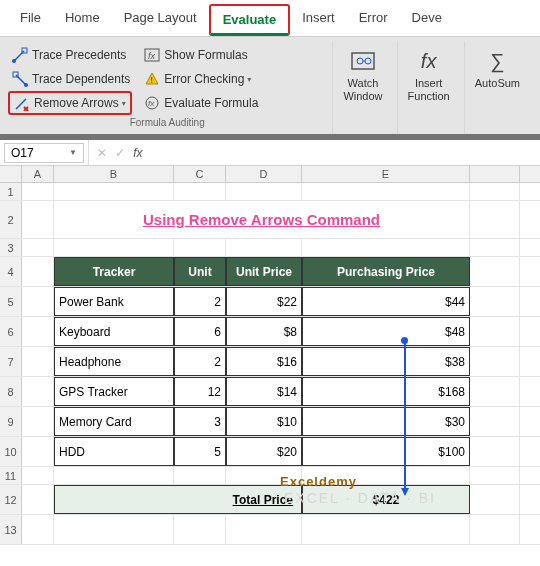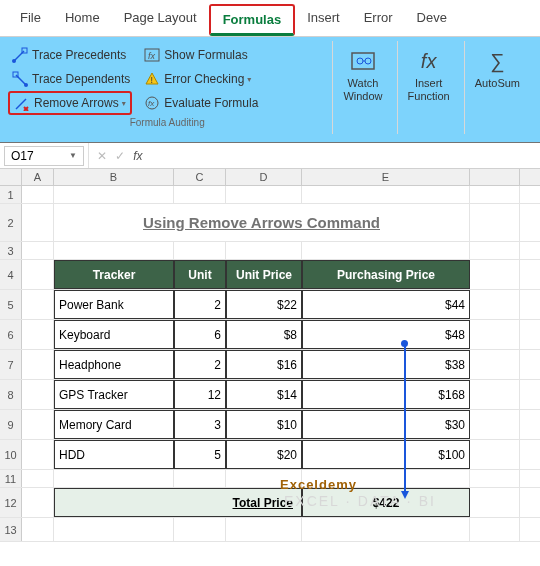--- a/index.html
+++ b/index.html
@@ -5,21 +5,21 @@
 * { box-sizing: border-box; margin: 0; padding: 0; }
 body { font-family: "Segoe UI", Arial, sans-serif; font-size: 12px; background: #fff; width: 540px; height: 566px; overflow: hidden; position: relative; }
 
 
 .tabs { display: flex; padding: 4px 8px 0 8px; background: #fff; border-bottom: 1px solid #d0d0d0; }
 .tab { padding: 6px 12px; font-size: 13px; color: #444; cursor: pointer; }
 .tab.active { color: #0a7d3e; font-weight: 600; border-bottom: 3px solid #0a7d3e; }
 .hl-red { border: 2px solid #d62222; border-radius: 3px; }
 
 
-.ribbon { display: flex; background: #7dd3fc; border-bottom: 1px solid #737373; padding: 4px 6px 8px 6px; }
+.ribbon { display: flex; background: #e5e5e5; border-bottom: 6px solid #737373; padding: 4px 6px 0 6px; }
 .ribbon-group { display: flex; flex-direction: column; border-right: 1px solid #d8d8d8; padding: 2px 6px 2px 2px; }
 .ribbon-group:last-child { border-right: none; }
 .ribbon-row { display: flex; align-items: center; height: 24px; }
 .ribbon-btn { display: flex; align-items: center; padding: 2px 4px; font-size: 12px; color: #333; cursor: pointer; white-space: nowrap; }
 .ribbon-btn .ic { width: 16px; height: 16px; margin-right: 4px; display: inline-flex; align-items: center; justify-content: center; }
 .ribbon-caret { font-size: 8px; color: #666; margin-left: 3px; }
 .ribbon-big { display: flex; flex-direction: column; align-items: center; padding: 4px 8px; font-size: 11px; color: #333; cursor: pointer; text-align: center; line-height: 1.2; }
 .ribbon-big .ic { width: 28px; height: 28px; margin-bottom: 2px; display: flex; align-items: center; justify-content: center; }
 .group-label { text-align: center; font-size: 10px; color: #666; padding: 2px 0 4px 0; }
 
@@ -29,28 +29,28 @@
 .namebox .dd { font-size: 8px; color: #666; }
 .fbar-btns { display: flex; align-items: center; gap: 8px; padding: 0 8px; color: #888; border-left: 1px solid #e0e0e0; height: 100%; }
 .fbar-fx { font-style: italic; color: #555; }
 
 
 .grid { position: relative; }
 .colheaders { display: flex; border-bottom: 1px solid #ccc; background: #f0f0f0; }
 .rowheader { width: 22px; border-right: 1px solid #ccc; background: #f0f0f0; text-align: center; font-size: 11px; color: #555; display: flex; align-items: center; justify-content: center; }
 .colhead { border-right: 1px solid #ccc; text-align: center; font-size: 11px; color: #555; padding: 2px 0; }
 .corner { width: 22px; border-right: 1px solid #ccc; background: #f0f0f0; }
-.gridrow { display: flex; border-bottom: 1px solid #e4e4e4; height: 24px; }
+.gridrow { display: flex; border-bottom: 1px solid #e4e4e4; height: 30px; }
 .cell { border-right: 1px solid #e4e4e4; padding: 2px 4px; font-size: 12px; display: flex; align-items: center; overflow: hidden; }
 
 
 .cA { width: 32px; } .cB { width: 120px; } .cC { width: 52px; } .cD { width: 76px; } .cE { width: 168px; } .cF { width: 50px; }
 
 
-.title-cell { font-size: 15px; font-weight: 600; color: #737373; justify-content: center; text-decoration: underline; text-align: right; }
+.title-cell { font-size: 15px; font-weight: 600; color: #ec4899; justify-content: center; text-decoration: underline; text-align: right; }
 .thead { background: #3d6348; color: #fff; font-weight: 600; border: 1px solid #333 !important; justify-content: center; }
 .tcell { border: 1px solid #333 !important; }
 .tcell.num { justify-content: flex-end; }
 .total-label { background: #e6f0e8; border: 1px solid #333 !important; font-weight: 600; justify-content: flex-end; padding-right: 8px; text-decoration: underline; }
 .total-val { background: #e6f0e8; border: 1px solid #333 !important; font-weight: 600; justify-content: center; }
 .tall { height: 30px; }
 .taller { height: 38px; }
 
 
 .tracer { position: absolute; pointer-events: none; }
@@ -64,21 +64,21 @@
 
 svg { display: block; }
 </style>
 </head>
 <body>
 
 <div class="tabs">
   <div class="tab">File</div>
   <div class="tab">Home</div>
   <div class="tab">Page Layout</div>
-  <div class="tab active hl-red">Formulas</div>
+  <div class="tab active hl-red">Evaluate</div>
   <div class="tab">Insert</div>
   <div class="tab">Error</div>
   <div class="tab">Deve</div>
 </div>
 
 <div class="ribbon">
   <div class="ribbon-group" style="flex:1">
     <div style="display:flex">
       <div style="display:flex;flex-direction:column">
         <div class="ribbon-row">

